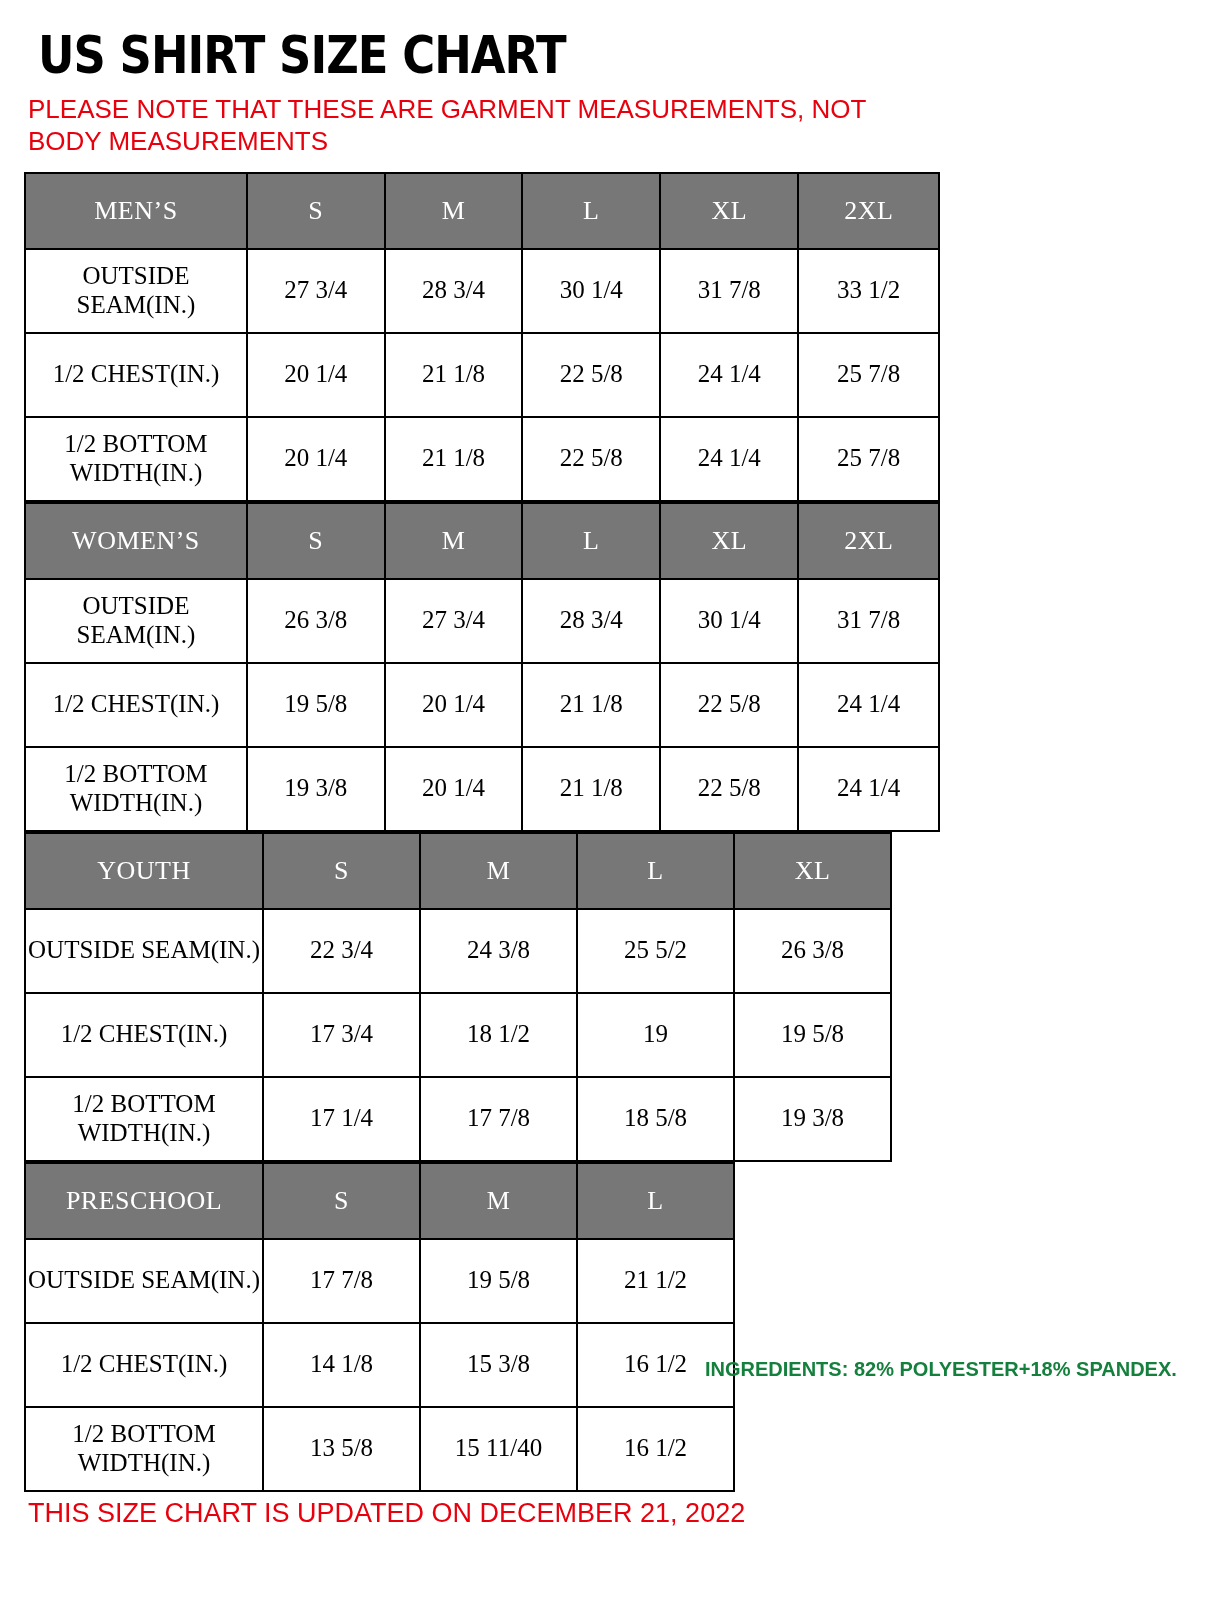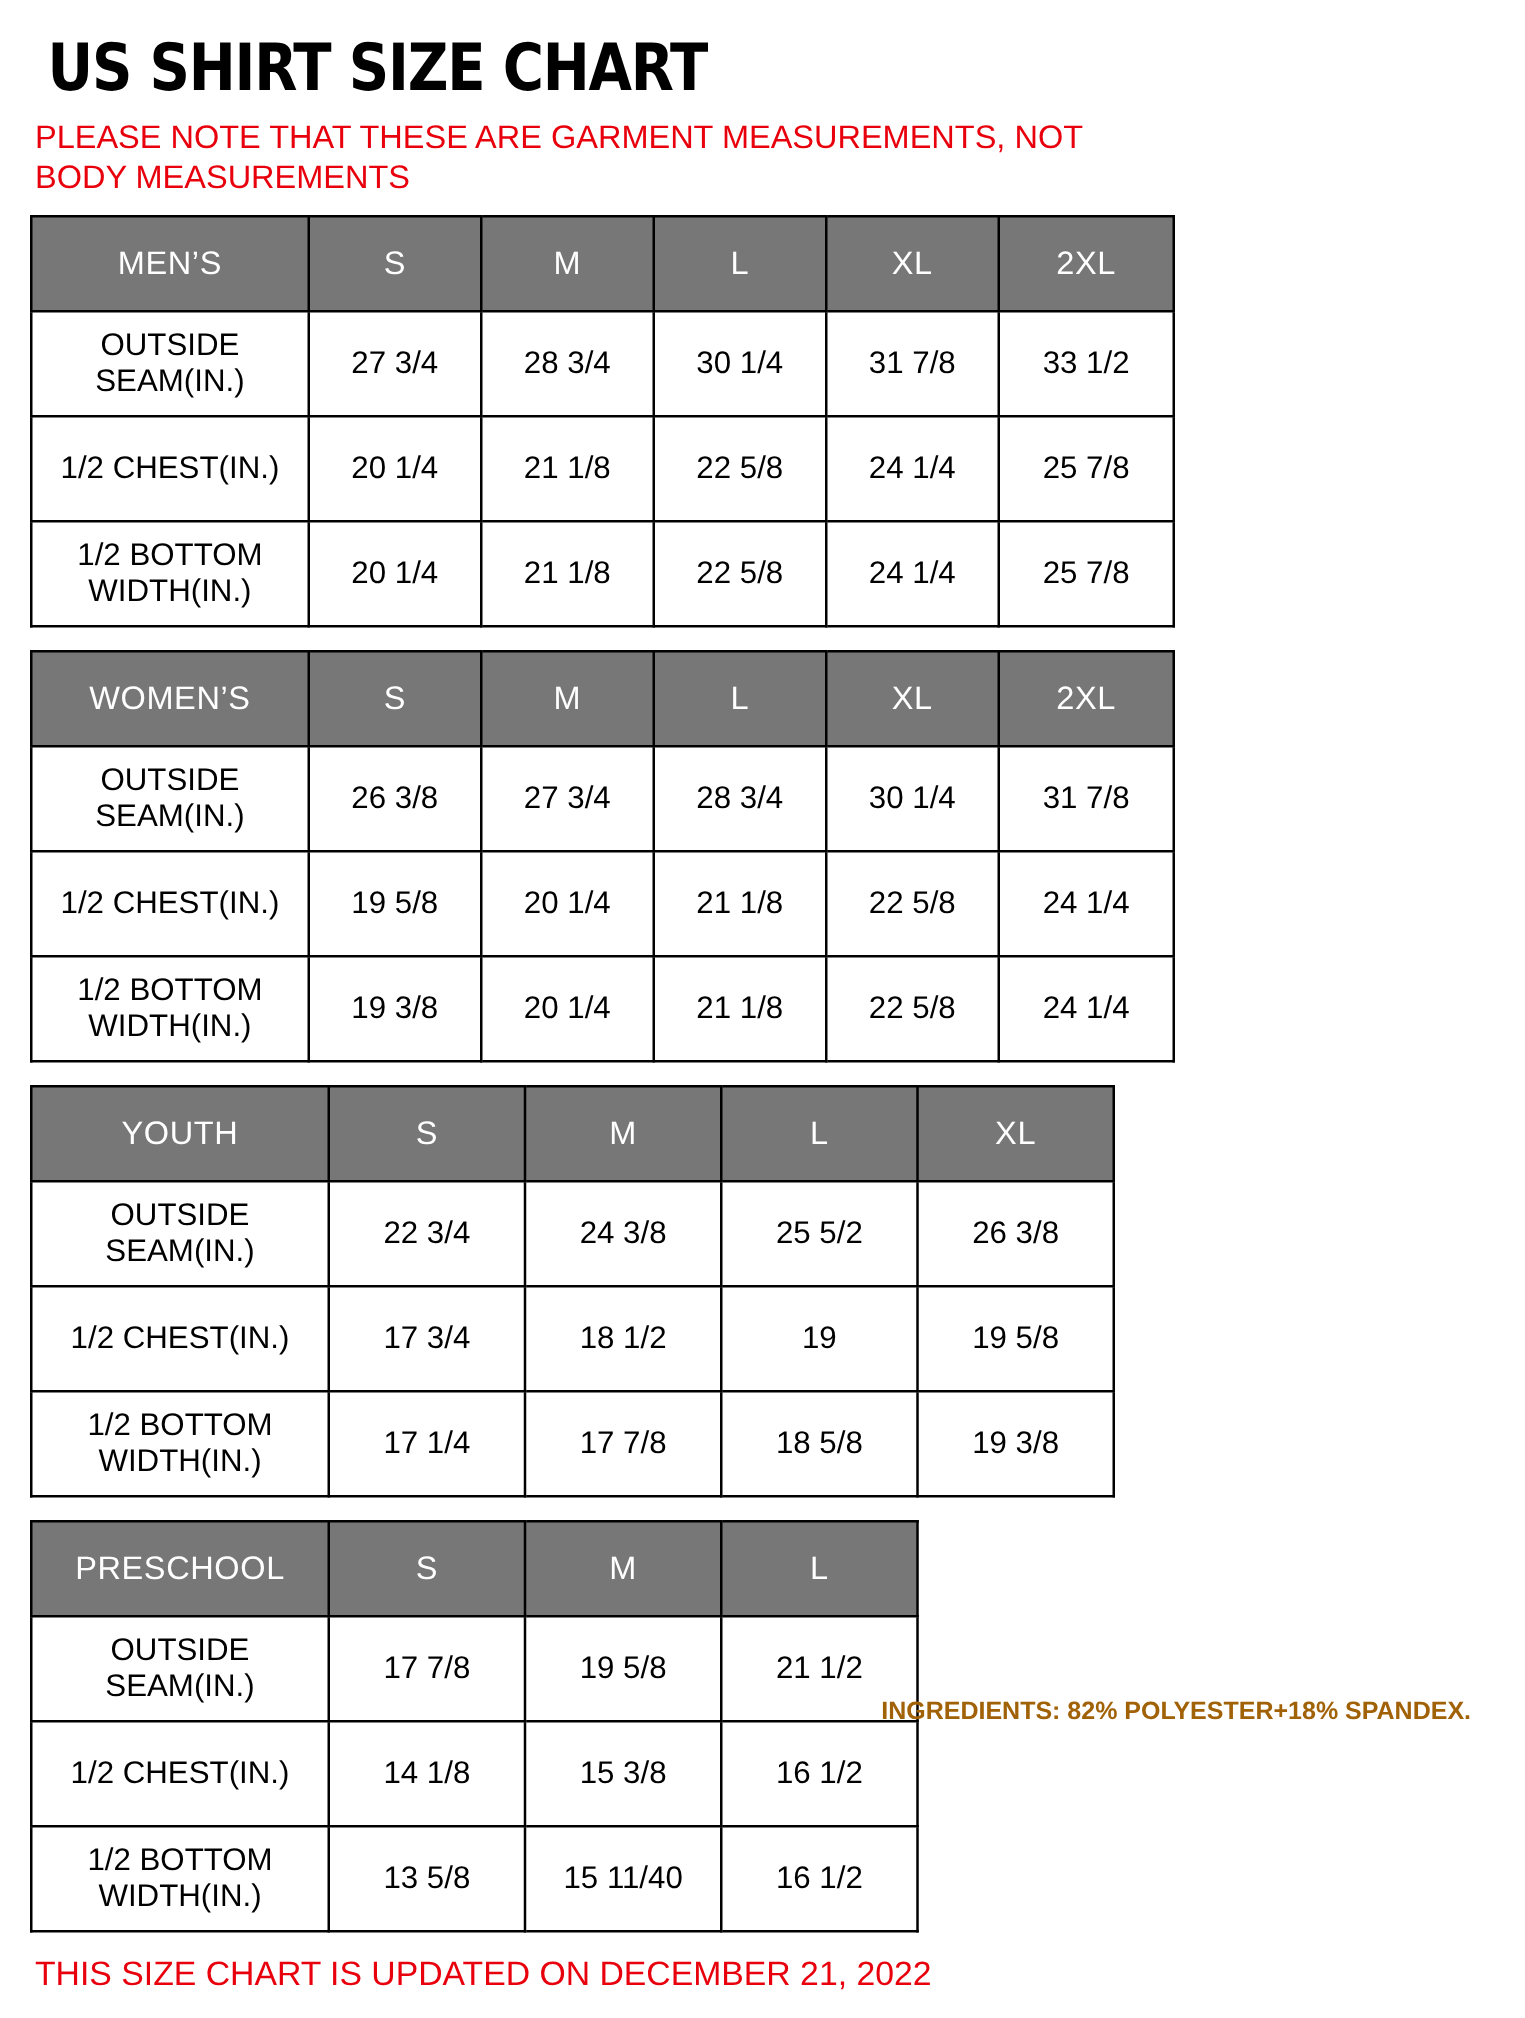--- a/index.html
+++ b/index.html
@@ -34,21 +34,21 @@
   .note {
     color: #e8000d;
     font-size: 26px;
     line-height: 1.25;
     margin: 0 0 14px 4px;
     max-width: 1090px;
   }
   table.sizetable {
     border-collapse: collapse;
     table-layout: fixed;
-    margin-bottom: 18px;
+    font-family: Liberation Serif, serif;
   }
   table.sizetable td, table.sizetable th {
     border: 2px solid #000000;
     text-align: center;
     vertical-align: middle;
     font-size: 25px;
     font-weight: normal;
     padding: 4px 2px;
     background: #ffffff;
   }
@@ -67,21 +67,21 @@
     font-size: 25px;
     padding-left: 2px;
     padding-right: 2px;
   }
   .w-label { width: 232px; }
   .w-col { width: 151px; }
   .ingredients {
     position: absolute;
     left: 705px;
     top: 1350px;
-    color: #a16207;
+    color: #15803d;
     font-size: 20px;
     font-weight: bold;
     line-height: 1.9;
     font-family: "Liberation Sans", sans-serif;
   }
   .footer {
     color: #e8000d;
     font-size: 27px;
     font-weight: normal;
     margin: 6px 0 0 4px;

